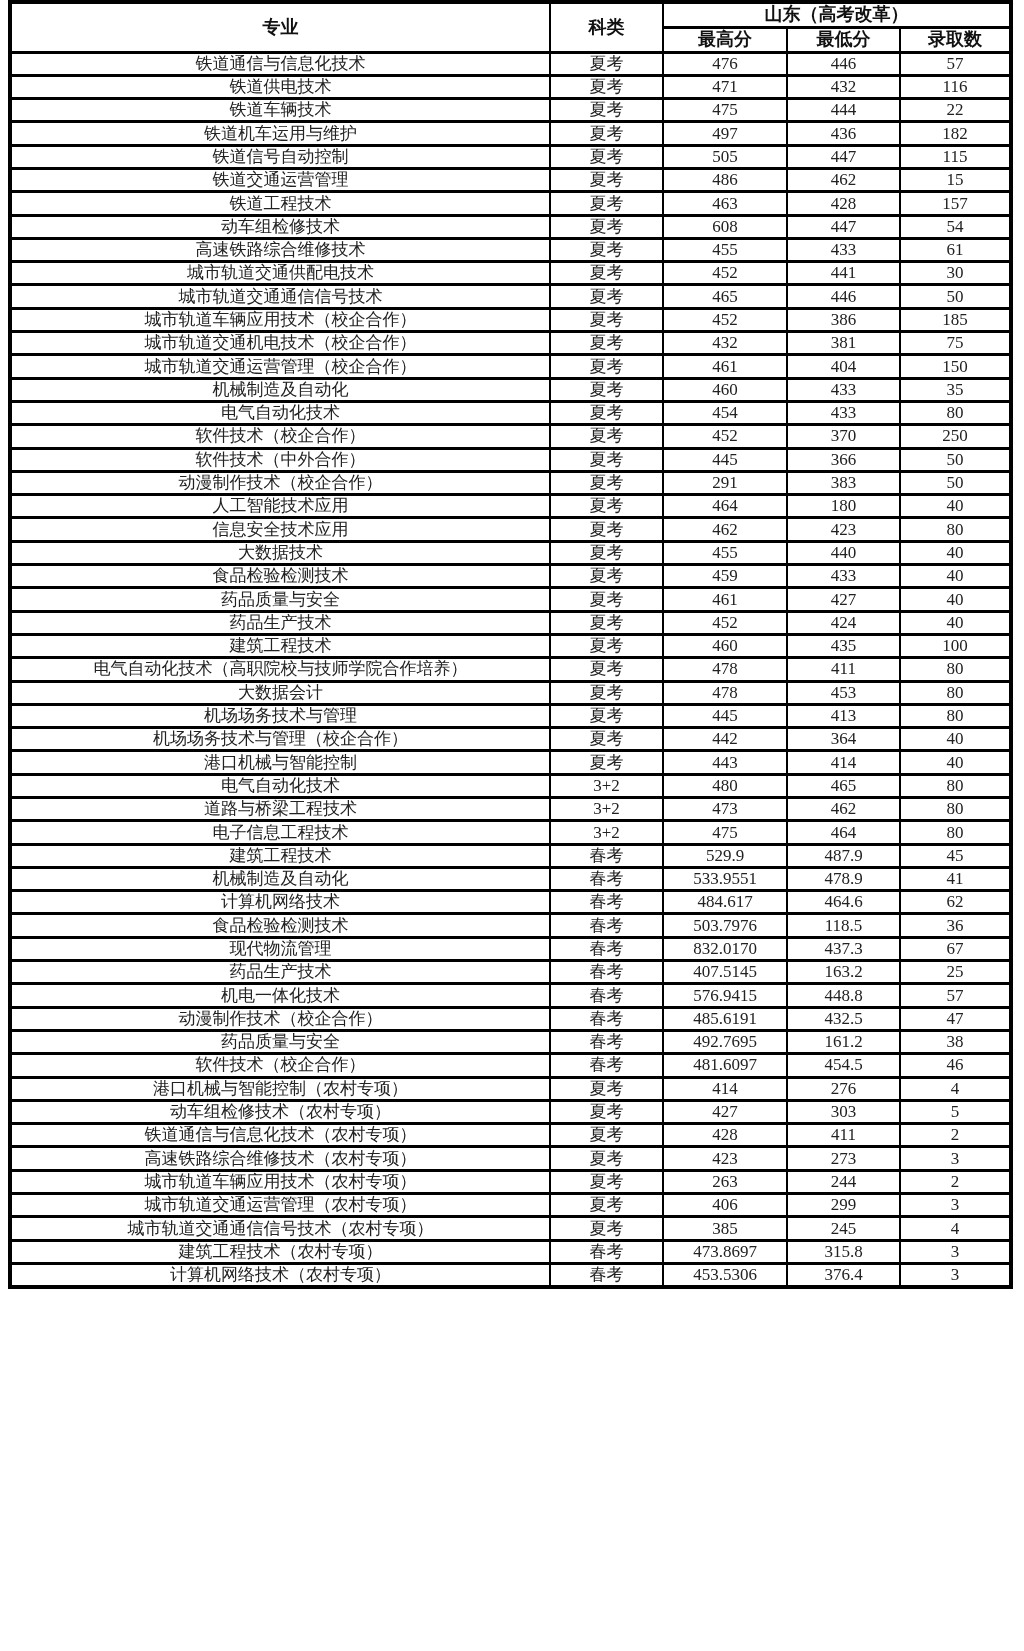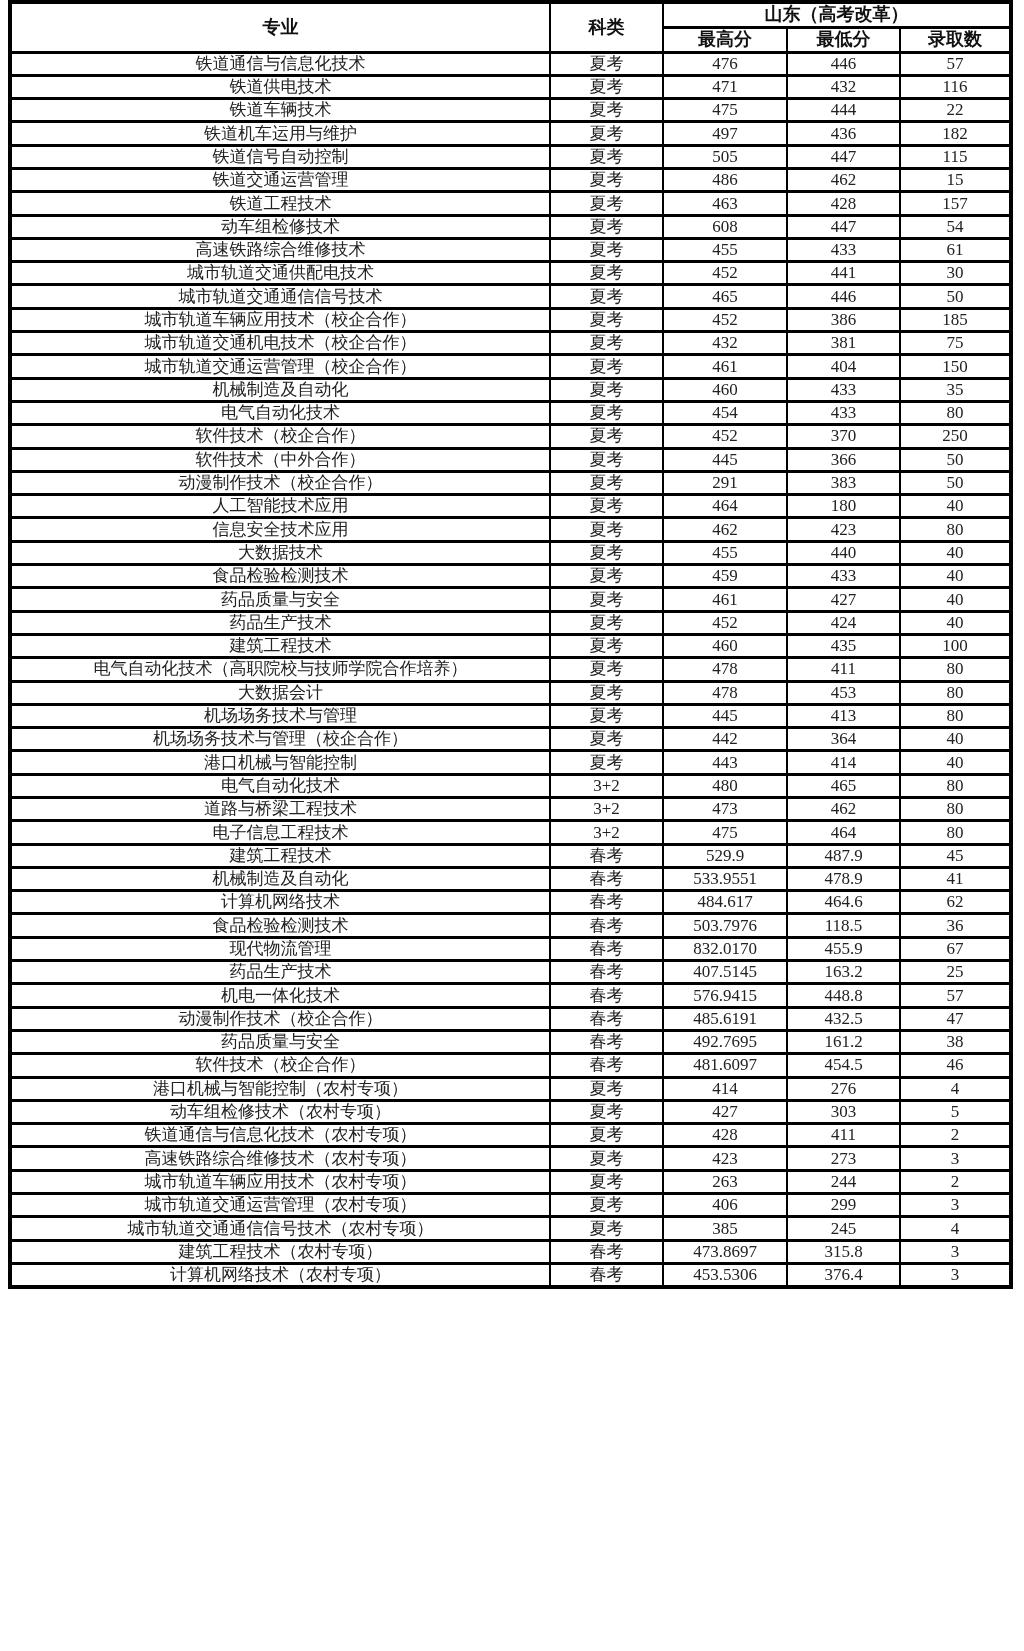--- a/index.html
+++ b/index.html
@@ -352,21 +352,21 @@
           <td>食品检验检测技术</td>
           <td>春考</td>
           <td>503.7976</td>
           <td>118.5</td>
           <td>36</td>
         </tr>
         <tr>
           <td>现代物流管理</td>
           <td>春考</td>
           <td>832.0170</td>
-          <td>455.9</td>
+          <td>437.3</td>
           <td>67</td>
         </tr>
         <tr>
           <td>药品生产技术</td>
           <td>春考</td>
           <td>407.5145</td>
           <td>163.2</td>
           <td>25</td>
         </tr>
         <tr>

